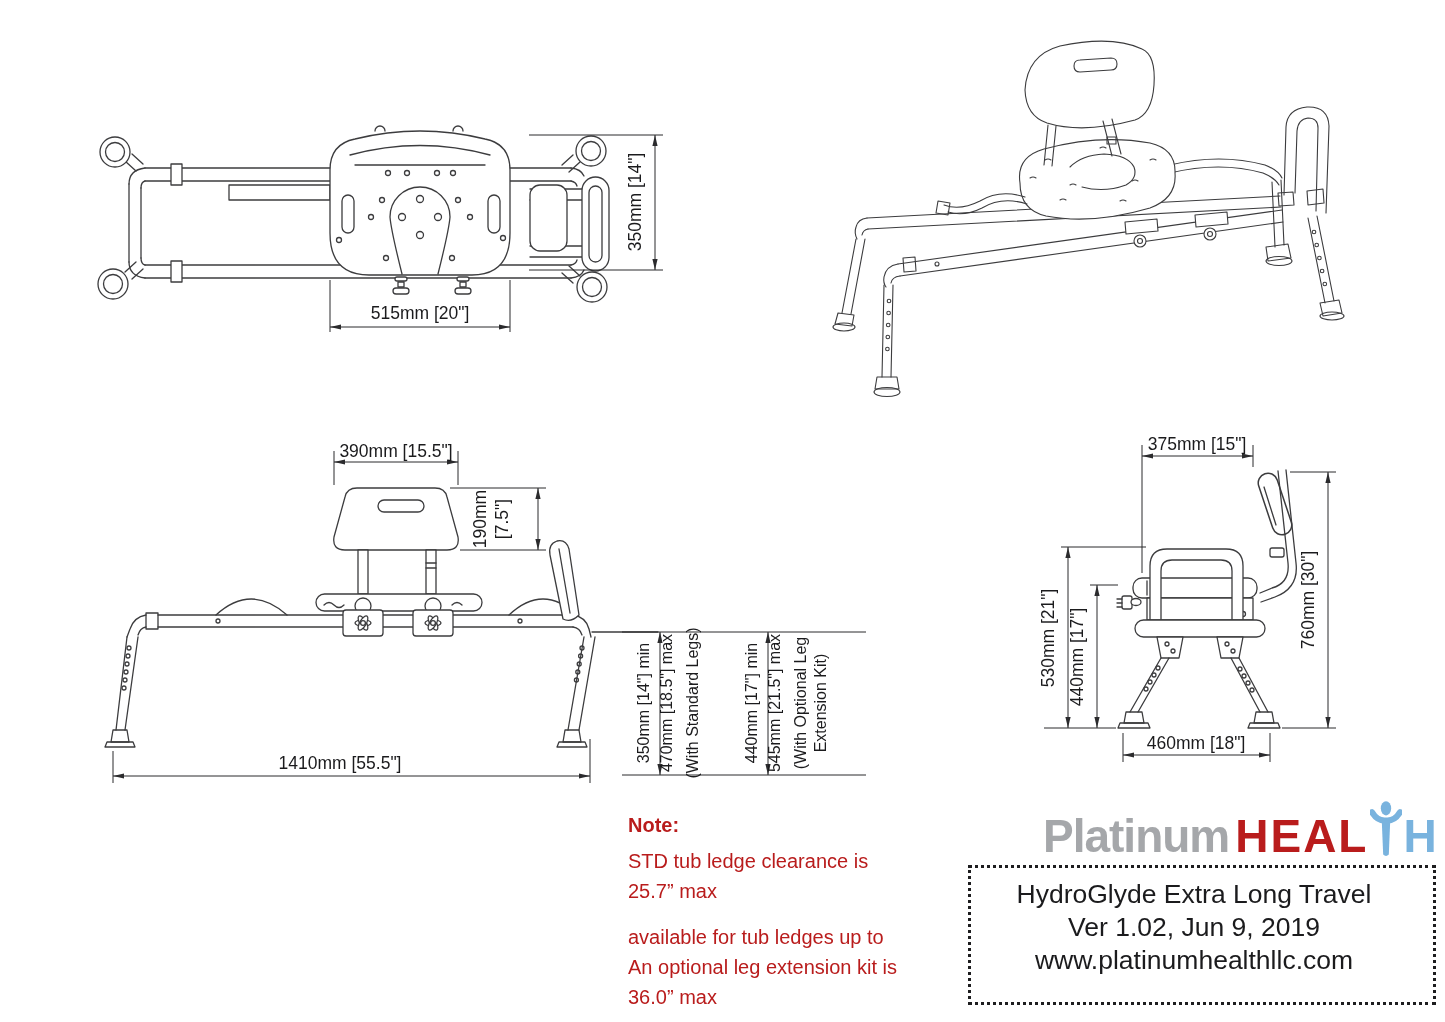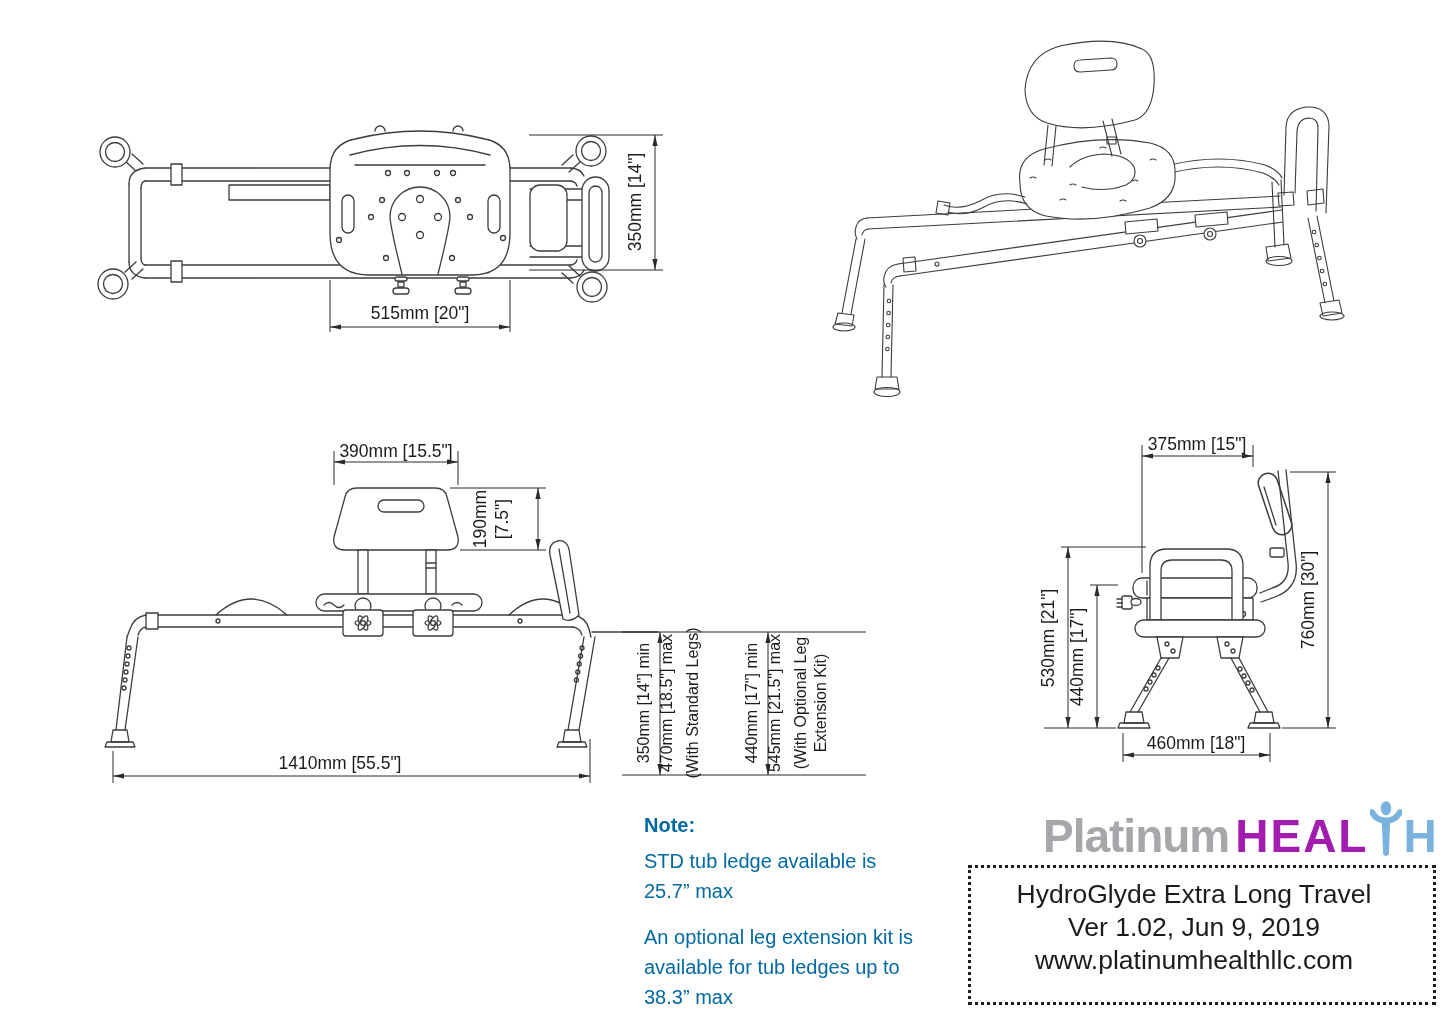--- a/index.html
+++ b/index.html
@@ -11,27 +11,27 @@
   .lnt{fill:none;stroke:#3c3c3e;stroke-width:1.1;stroke-linecap:round;stroke-linejoin:round;}
   .fw{fill:#ffffff;stroke:#3c3c3e;stroke-width:1.3;stroke-linejoin:round;}
   .fwt{fill:#ffffff;stroke:#3c3c3e;stroke-width:1.1;stroke-linejoin:round;}
   .dl{fill:none;stroke:#2b2b2d;stroke-width:1;}
   .ar{fill:#2b2b2d;stroke:none;}
   text.dim{font-family:"Liberation Sans",sans-serif;font-size:17.5px;fill:#1b1b1d;}
   text.dimsm{font-family:"Liberation Sans",sans-serif;font-size:16px;fill:#1b1b1d;}
   .thick{stroke:#3c3c3e;stroke-width:21;stroke-linecap:round;fill:none;}
   .thickin{stroke:#ffffff;stroke-width:18;stroke-linecap:round;fill:none;}
   
-  .note{font-size:20px;line-height:30px;color:#0369a1;margin-left:16px;}
+  .note{font-size:20px;line-height:30px;color:#b91c1c;}
   .note .nt{font-weight:bold;margin-bottom:6px;}
   .note .gap{height:16px;}
   
   .logo{display:flex;align-items:flex-end;white-space:nowrap;}
   .logo .pl{font-size:46px;font-weight:bold;letter-spacing:-1px;color:#a5a7aa;line-height:1;}
-  .logo .he{font-size:46px;font-weight:bold;letter-spacing:2px;color:#a21caf;line-height:1;margin-left:6px;}
+  .logo .he{font-size:46px;font-weight:bold;letter-spacing:2px;color:#b91c1c;line-height:1;margin-left:6px;}
   .logo .hh{font-size:46px;font-weight:bold;color:#79b3de;line-height:1;}
   .logo svg{margin:0 1px -1px 2px;}
   
   .tblock{border:3.5px dotted #1d1d1f;box-sizing:border-box;text-align:center;
           padding:10px 26px 0 10px;font-size:26.5px;line-height:33px;color:#1b1b1d;}
 </style>
 </head>
 <body>
 
 <div class="sheet">
@@ -429,26 +429,26 @@
         <path class="dl" d="M250,308 V337"></path>
       <path class="dl" d="M103,330 H250"></path>
       <polygon class="ar" points="103,330 114,327.4 114,332.6"></polygon>
       <polygon class="ar" points="250,330 239,327.4 239,332.6"></polygon>
       <text class="dim" x="176" y="324" text-anchor="middle">460mm [18"]</text>
     </g>
   </svg>
 
   <div class="abs note" style="left:628px;top:810px;width:300px;">
     <div class="nt">Note:</div>
-    <div>STD tub ledge available is</div>
+    <div>STD tub ledge clearance is</div>
     <div>25.7” max</div>
     <div class="gap"></div>
+    <div>available for tub ledges up to</div>
     <div>An optional leg extension kit is</div>
-    <div>available for tub ledges up to</div>
-    <div>38.3” max</div>
+    <div>36.0” max</div>
   </div>
 
   <div class="abs logo" style="left:1043px;top:797px;height:62px;">
     <span class="pl">Platinum</span>
     <span class="he">HEAL</span>
     <svg width="32" height="60" viewBox="0 0 34 62">
       <ellipse cx="17" cy="8" rx="5.5" ry="7.5" fill="#79b3de"></ellipse>
       <path d="M2,12 Q8,22 17,21 Q26,22 32,12" stroke="#79b3de" stroke-width="6.5" fill="none" stroke-linecap="round"></path>
       <path d="M12.5,21 L14,57 Q17,60 20,57 L21.5,21 Z" fill="#79b3de"></path>
     </svg>

